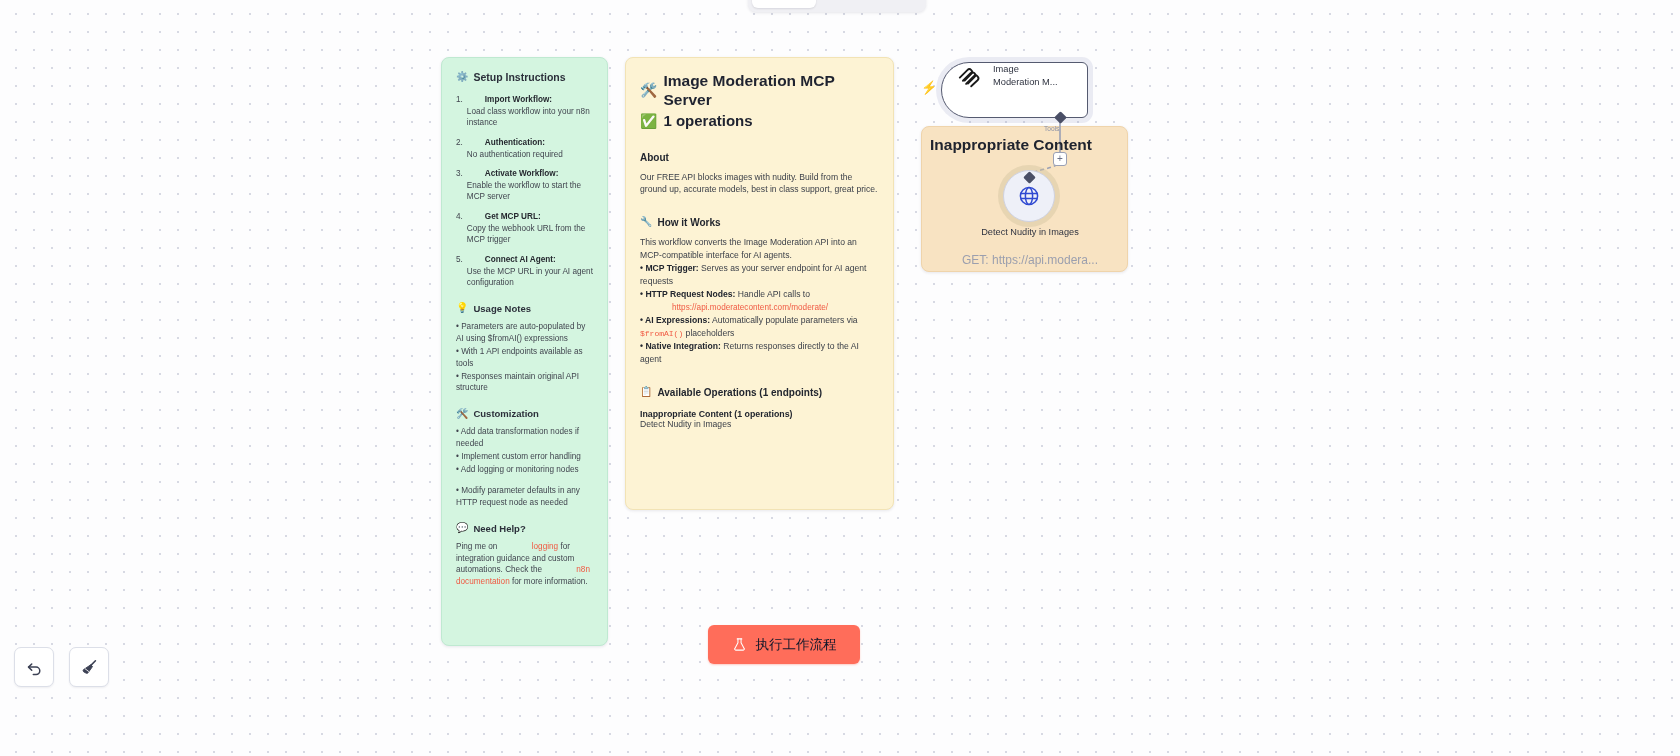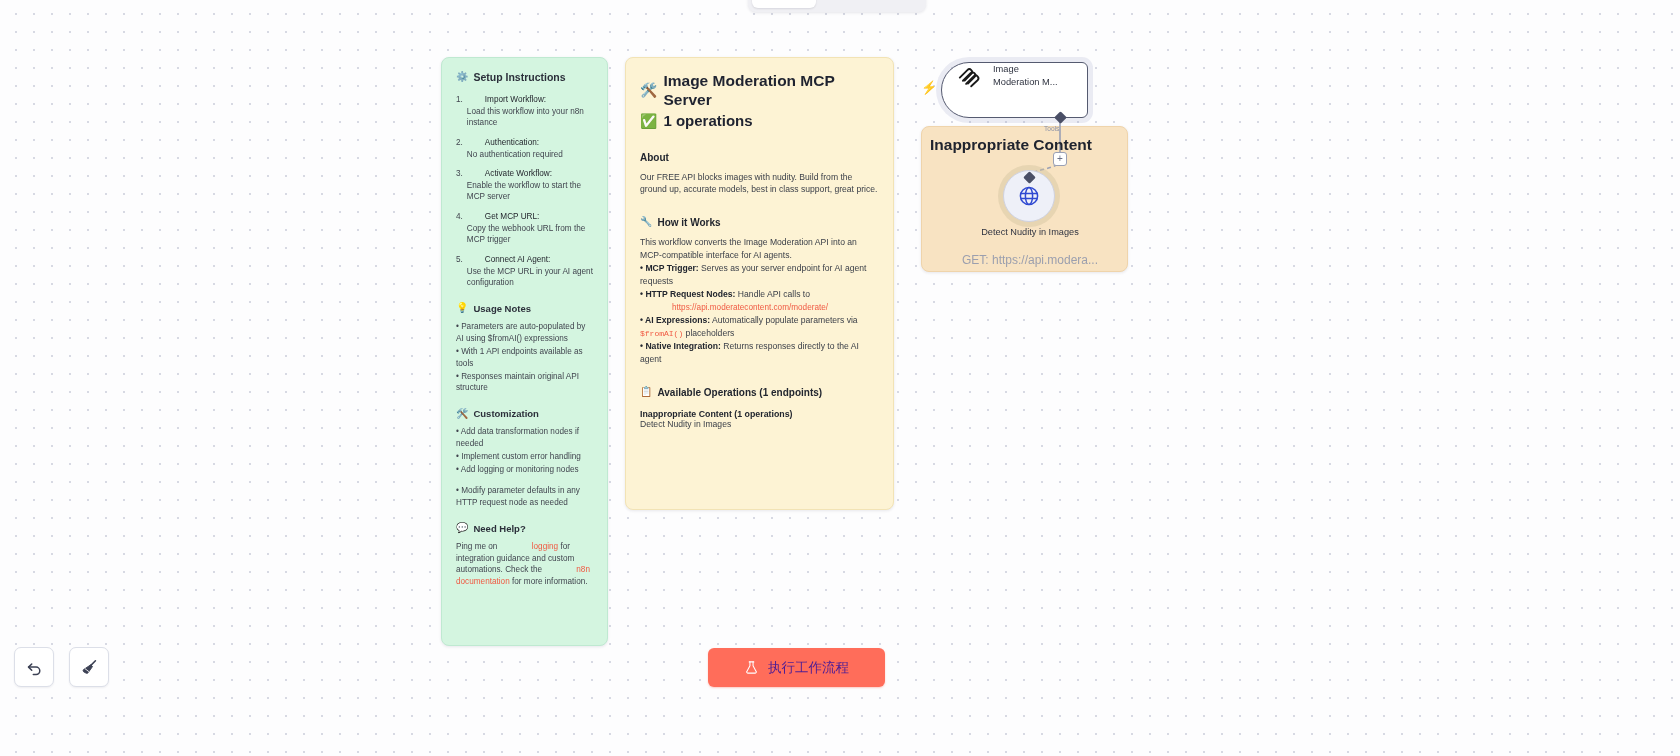--- a/index.html
+++ b/index.html
@@ -83,21 +83,21 @@
     display: flex; align-items: center; gap: 5px;
     margin: 14px 0 7px 0;
   }
   .s-num {
     display: flex; gap: 4px;
     font-size: 8.2px; line-height: 1.42;
     color: #41454f;
     margin-bottom: 8px;
   }
   .s-num .idx { color: #41454f; font-weight: 400; flex: 0 0 auto; }
-  .s-num b { font-weight: 400; color: #25282f; display: block; padding-left: 18px; }
+  .s-num b { font-weight: 700; color: #25282f; display: block; padding-left: 18px; }
   .s-bullets { font-size: 8.2px; line-height: 1.45; color: #41454f; }
   .s-bullets p { margin-bottom: 1px; }
   .s-gap { height: 8px; }
   .s-para { font-size: 8.2px; line-height: 1.45; color: #41454f; }
   .lnk { color: #f05a43; padding-left: 32px; }
 
   
   .y-title {
     font-size: 15.5px; font-weight: 700; color: #1f2330;
     display: flex; align-items: center; gap: 6px;
@@ -201,27 +201,27 @@
 
   .orange-title {
     position: absolute; left: 930px; top: 136px;
     font-size: 15.5px; font-weight: 700; color: #20242f;
     z-index: 5; white-space: nowrap;
   }
 
   
   #exec-btn {
     position: absolute;
-    left: 708px; top: 648px;
-    width: 177px; height: 39px;
+    left: 708px; top: 625px;
+    width: 152px; height: 39px;
     background: #ff6d5a;
     border-radius: 6px;
     display: flex; align-items: center; justify-content: center;
     gap: 9px;
-    color: #4c1d95;
+    color: #0f172a;
     font-size: 13.5px;
     cursor: pointer;
     box-shadow: 0 1px 2px rgba(255,109,90,.35);
   }
   .corner-btn {
     position: absolute;
     width: 40px; height: 40px;
     background: #ffffff;
     border: 1px solid #dcdfe8;
     border-radius: 7px;
@@ -245,21 +245,21 @@
 
   <div class="sticky sticky-green">
 
     <div class="s-h1">
       <span class="ico">⚙️</span>
       <span>Setup Instructions</span>
     </div>
 
     <div class="s-num">
       <span class="idx">1.</span>
-      <span><b>Import Workflow:</b><span>Load this workflow into your n8n instance</span></span>
+      <span><b>Import Workflow:</b><span>Load class workflow into your n8n instance</span></span>
     </div>
     <div class="s-num">
       <span class="idx">2.</span>
       <span><b>Authentication:</b><span>No authentication required</span></span>
     </div>
     <div class="s-num">
       <span class="idx">3.</span>
       <span><b>Activate Workflow:</b><span>Enable the workflow to start the MCP server</span></span>
     </div>
     <div class="s-num">

